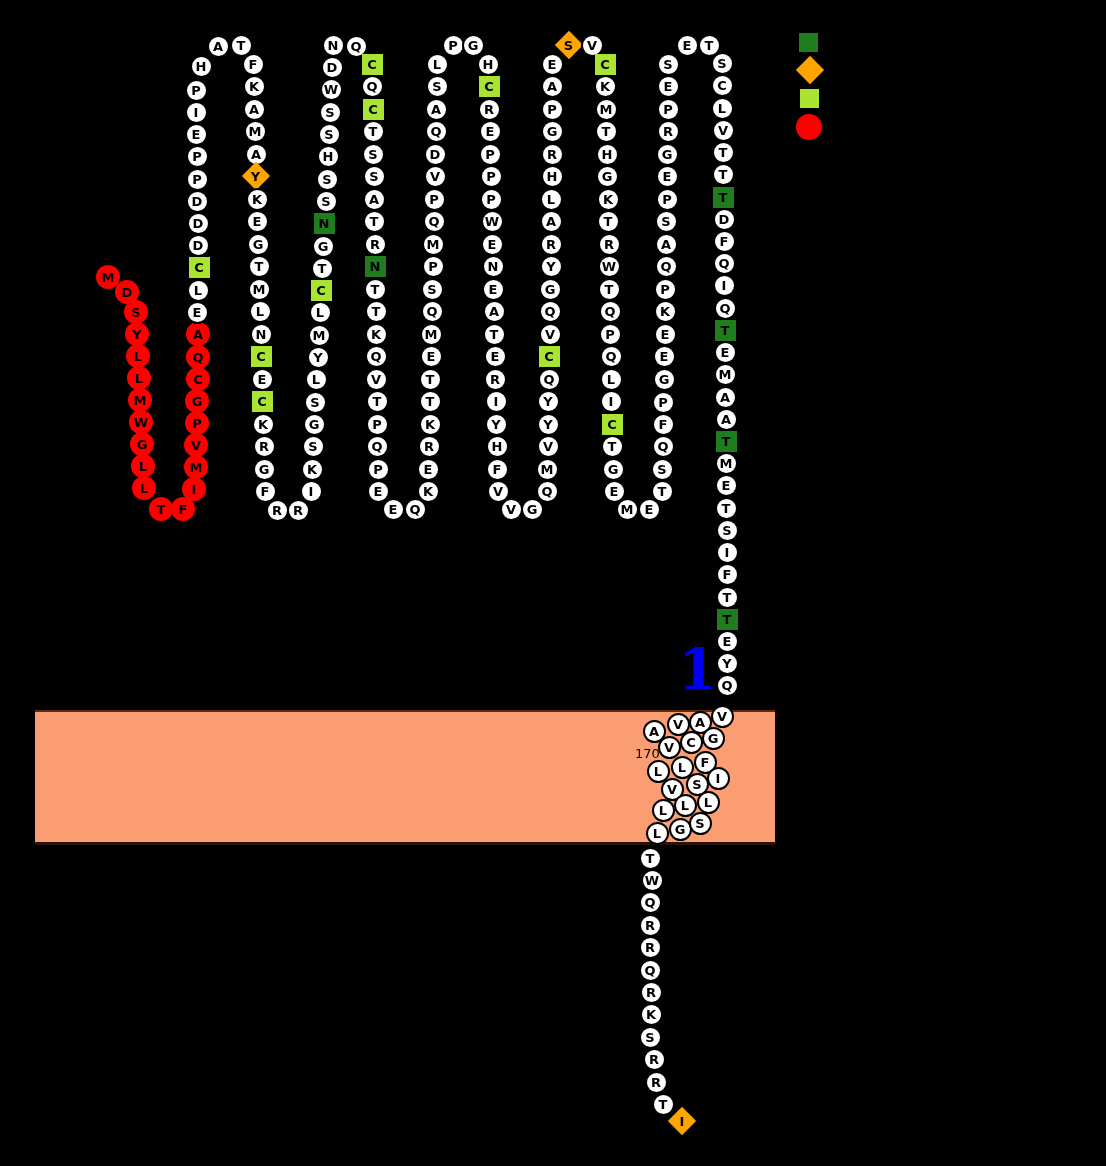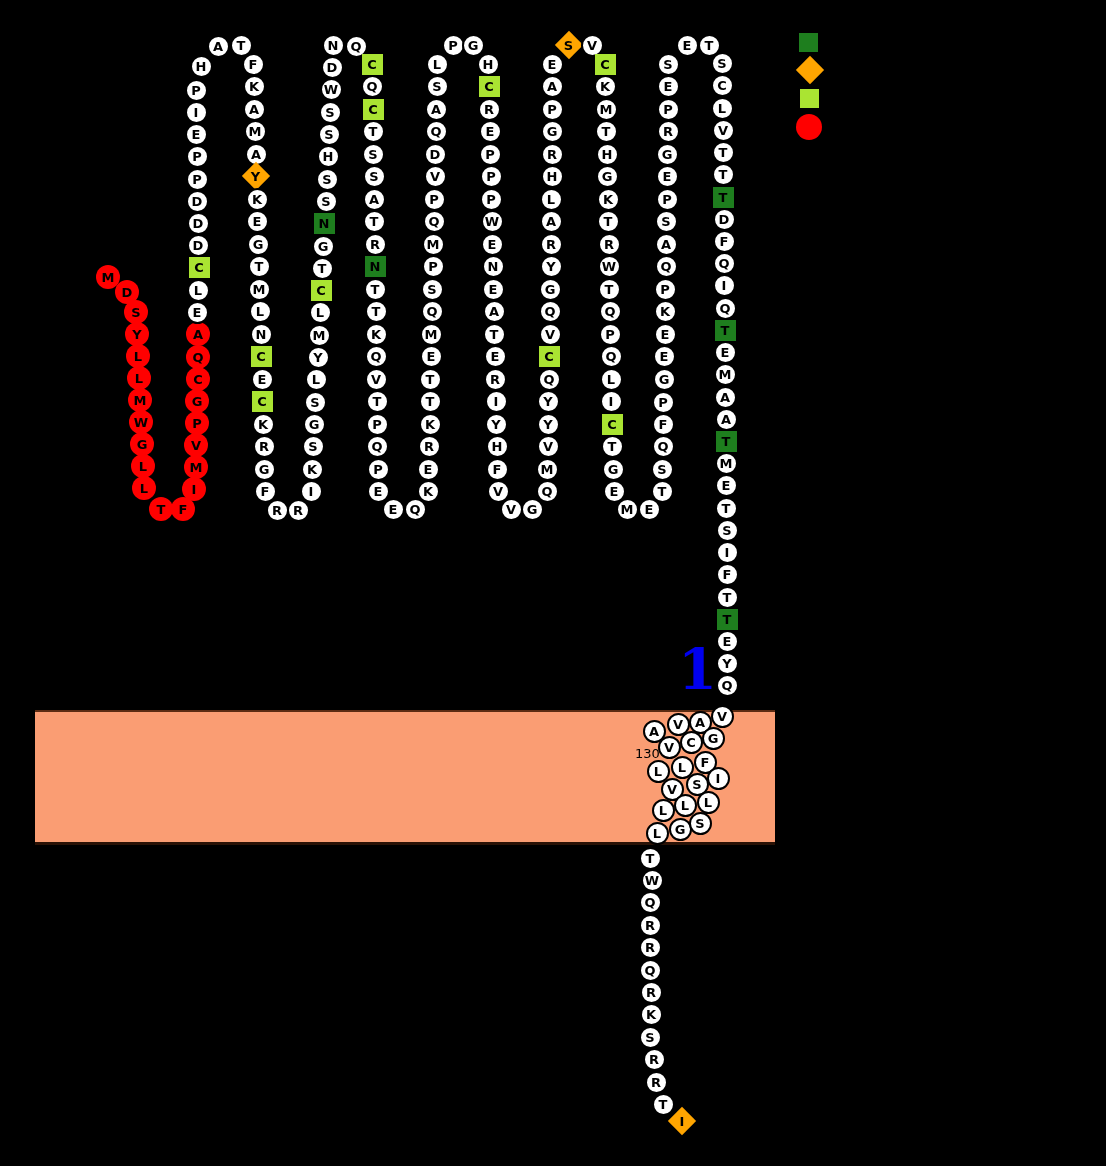--- a/index.html
+++ b/index.html
@@ -12,21 +12,21 @@
   .num-label{position:absolute;font-size:13px;color:#000;}
   .tm-label{position:absolute;font-family:"DejaVu Serif",serif;font-weight:bold;
             font-size:56px;line-height:1;}
   .legend-item{position:absolute;}
 </style>
 </head>
 <body>
 
 <div class="stage" style="width: 1106px; height: 1166px; background: rgb(0, 0, 0);">
   <div class="membrane" id="membrane" style="left: 35px; top: 710px; width: 740px; height: 135px; background: rgb(250, 157, 115); border-top: 2px solid rgb(92, 43, 18); border-bottom: 3px solid rgb(42, 18, 6);"></div>
-  <div class="num-label" id="label-250" style="left: 635px; top: 746px; color: rgb(0, 0, 0);">130</div>
+  <div class="num-label" id="label-250" style="left: 635px; top: 746px; color: rgb(0, 0, 0);">170</div>
   <div class="tm-label" id="label-tm1" style="left: 678px; top: 641px; color: rgb(0, 0, 238);">1</div>
   <div id="residues">
       <div class="res t-sp" style="left: 96px; top: 265px; width: 24px; height: 24px; background: rgb(255, 0, 0); border-radius: 50%;">
         <span>M</span>
       </div>
       <div class="res t-sp" style="left: 115px; top: 280px; width: 24px; height: 24px; background: rgb(255, 0, 0); border-radius: 50%;">
         <span>D</span>
       </div>
       <div class="res t-sp" style="left: 124px; top: 300px; width: 24px; height: 24px; background: rgb(255, 0, 0); border-radius: 50%;">
         <span>S</span>

